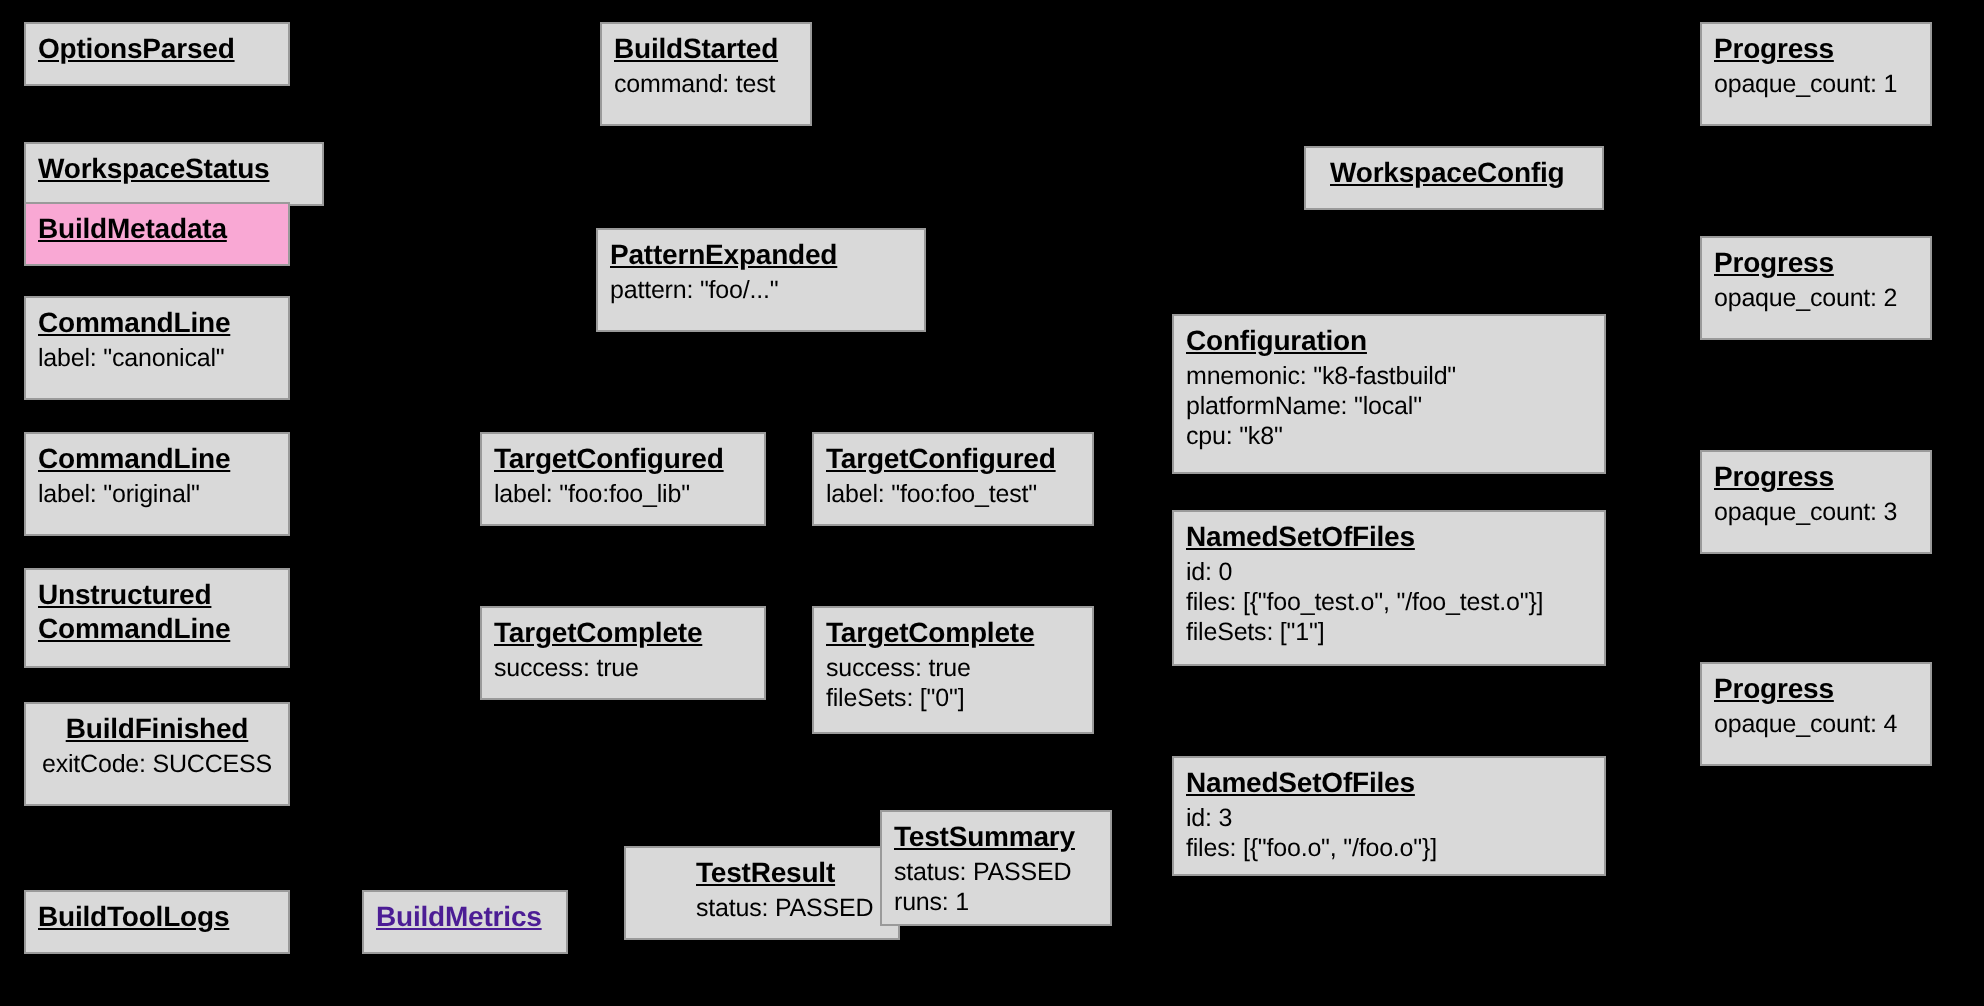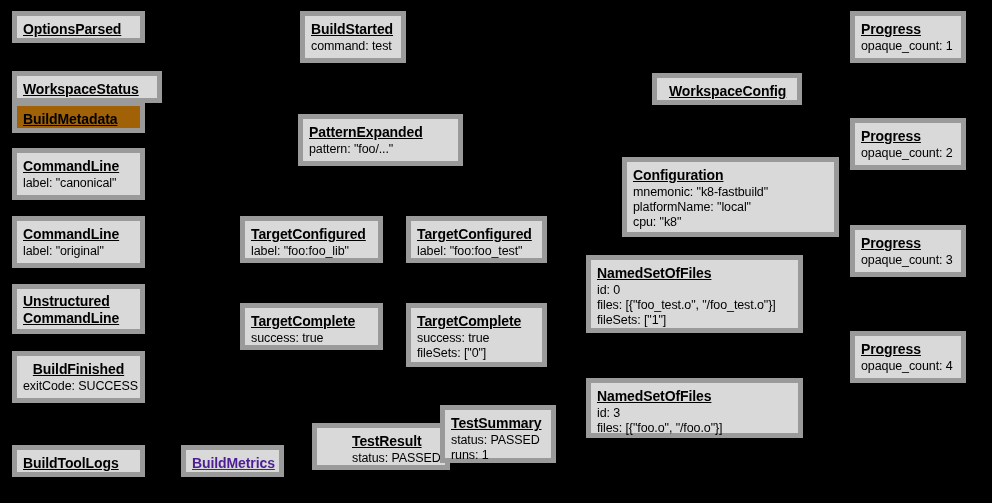--- a/index.html
+++ b/index.html
@@ -13,21 +13,21 @@
     width: 992px;
     height: 503px;
     background: #000000;
     overflow: hidden;
     font-family: "Liberation Sans", sans-serif;
   }
   .node {
     position: absolute;
     box-sizing: border-box;
     background: #d9d9d9;
-    border: 5px solid #0f766e;
+    border: 1px solid #0f766e;
     padding: 4px 6px 5px 6px;
     color: #000000;
   }
   .node-title {
     display: inline-block;
     font-size: 14px;
     font-weight: bold;
     text-decoration: underline;
     line-height: 17px;
     white-space: nowrap;
@@ -46,21 +46,21 @@
     white-space: nowrap;
     letter-spacing: -0.1px;
   }
 </style>
 </head>
 <body>
 
 <div id="canvas" style="width: 992px; height: 503px; background: rgb(0, 0, 0);">
     <div class="node" style="left: 12px; top: 11px; width: 133px; height: 32px; background: rgb(217, 217, 217); border-color: rgb(154, 154, 154); color: rgb(0, 0, 0);"><div class="node-title">OptionsParsed</div></div>
     <div class="node" style="left: 12px; top: 59px; width: 150px; height: 32px; background: rgb(217, 217, 217); border-color: rgb(154, 154, 154); color: rgb(0, 0, 0); margin-top: 12px;"><div class="node-title">WorkspaceStatus</div></div>
-    <div class="node" style="left: 12px; top: 101px; width: 133px; height: 32px; background: #a16207; border-color: rgb(154, 154, 154); color: rgb(0, 0, 0);"><div class="node-title">BuildMetadata</div></div>
+    <div class="node" style="left: 12px; top: 101px; width: 133px; height: 32px; background: #f9a8d4; border-color: rgb(154, 154, 154); color: rgb(0, 0, 0);"><div class="node-title">BuildMetadata</div></div>
     <div class="node" style="left: 12px; top: 148px; width: 133px; height: 52px; background: rgb(217, 217, 217); border-color: rgb(154, 154, 154); color: rgb(0, 0, 0);"><div class="node-title">CommandLine</div><div class="node-fields">
         <div class="node-field">label: "canonical"</div>
       </div></div>
     <div class="node" style="left: 12px; top: 216px; width: 133px; height: 52px; background: rgb(217, 217, 217); border-color: rgb(154, 154, 154); color: rgb(0, 0, 0);"><div class="node-title">CommandLine</div><div class="node-fields">
         <div class="node-field">label: "original"</div>
       </div></div>
     <div class="node" style="left: 12px; top: 284px; width: 133px; height: 50px; background: rgb(217, 217, 217); border-color: rgb(154, 154, 154); color: rgb(0, 0, 0);"><div class="node-title two-line">Unstructured CommandLine</div></div>
     <div class="node" style="left: 12px; top: 351px; width: 133px; height: 52px; background: rgb(217, 217, 217); border-color: rgb(154, 154, 154); color: rgb(0, 0, 0); text-align: center;"><div class="node-title">BuildFinished</div><div class="node-fields">
         <div class="node-field">exitCode: SUCCESS</div>
       </div></div>
@@ -86,21 +86,21 @@
         <div class="node-field">fileSets: ["0"]</div>
       </div></div>
     <div class="node" style="left: 312px; top: 423px; width: 138px; height: 47px; background: rgb(217, 217, 217); border-color: rgb(154, 154, 154); color: rgb(0, 0, 0); padding-left: 35px;"><div class="node-title">TestResult</div><div class="node-fields">
         <div class="node-field">status: PASSED</div>
       </div></div>
     <div class="node" style="left: 440px; top: 405px; width: 116px; height: 58px; background: rgb(217, 217, 217); border-color: rgb(154, 154, 154); color: rgb(0, 0, 0);"><div class="node-title">TestSummary</div><div class="node-fields">
         <div class="node-field">status: PASSED</div>
         <div class="node-field">runs: 1</div>
       </div></div>
     <div class="node" style="left: 652px; top: 73px; width: 150px; height: 32px; background: rgb(217, 217, 217); border-color: rgb(154, 154, 154); color: rgb(0, 0, 0); padding-left: 12px;"><div class="node-title">WorkspaceConfig</div></div>
-    <div class="node" style="left: 586px; top: 157px; width: 217px; height: 80px; background: rgb(217, 217, 217); border-color: rgb(154, 154, 154); color: rgb(0, 0, 0); margin-left: 36px;"><div class="node-title">Configuration</div><div class="node-fields">
+    <div class="node" style="left: 586px; top: 157px; width: 217px; height: 80px; background: rgb(217, 217, 217); border-color: rgb(154, 154, 154); color: rgb(0, 0, 0);"><div class="node-title">Configuration</div><div class="node-fields">
         <div class="node-field">mnemonic: "k8-fastbuild"</div>
         <div class="node-field">platformName: "local"</div>
         <div class="node-field">cpu: "k8"</div>
       </div></div>
     <div class="node" style="left: 586px; top: 255px; width: 217px; height: 78px; background: rgb(217, 217, 217); border-color: rgb(154, 154, 154); color: rgb(0, 0, 0);"><div class="node-title">NamedSetOfFiles</div><div class="node-fields">
         <div class="node-field">id: 0</div>
         <div class="node-field">files: [{"foo_test.o", "/foo_test.o"}]</div>
         <div class="node-field">fileSets: ["1"]</div>
       </div></div>
     <div class="node" style="left: 586px; top: 378px; width: 217px; height: 60px; background: rgb(217, 217, 217); border-color: rgb(154, 154, 154); color: rgb(0, 0, 0);"><div class="node-title">NamedSetOfFiles</div><div class="node-fields">

